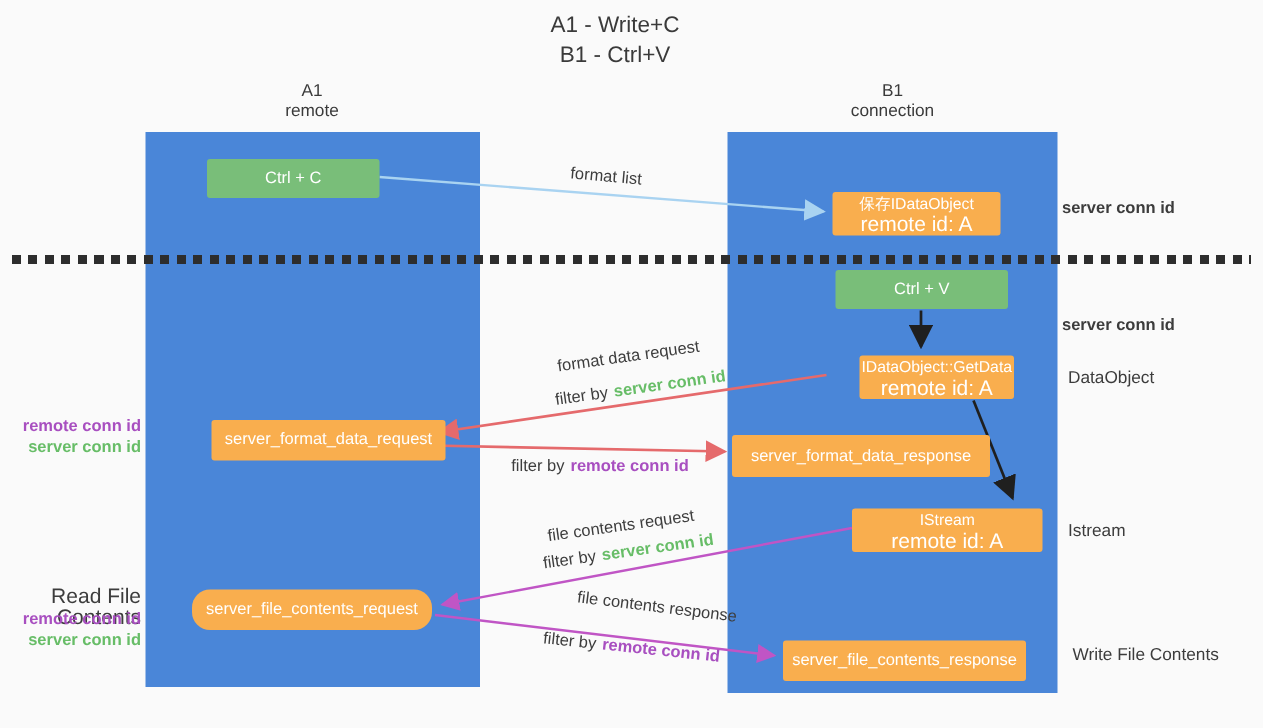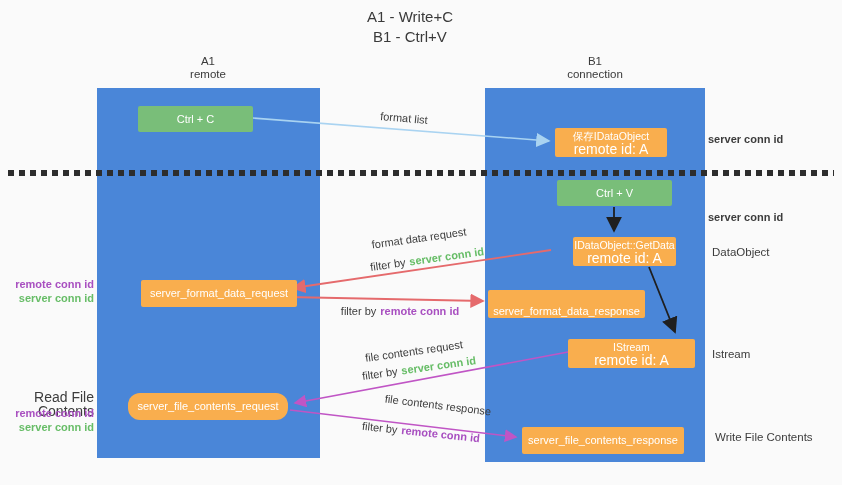--- a/index.html
+++ b/index.html
@@ -24,21 +24,21 @@
           display:flex; flex-direction:column; justify-content:center; z-index:4; }
   .node.green  { background:#79be79; font-size:11px; }
   .node.orange { background:#f9ae4e; font-size:10.5px; line-height:13px; }
   .node .sub { font-size:14px; }
 
   #n-ctrl-c   { left:138px; top:106px; width:115px; height:26px; }
   #n-saveobj  { left:555px; top:128px; width:112px; height:29px; }
   #n-ctrl-v   { left:557px; top:180px; width:115px; height:26px; }
   #n-getdata  { left:573px; top:237px; width:103px; height:29px; }
   #n-fmt-req  { left:130px; top:280px; width:156px; height:27px; font-size:11px;margin-left:11px; }
-  #n-fmt-resp { left:488px; top:290px; width:157px; height:28px; font-size:11px;justify-content:flex-end; }
+  #n-fmt-resp { left:488px; top:290px; width:172px; height:28px; font-size:11px; }
   #n-istream  { left:568px; top:339px; width:127px; height:29px; }
   #n-file-req { left:128px; top:393px; width:160px; height:27px; font-size:11px;border-radius:12px; }
   #n-file-resp{ left:522px; top:427px; width:162px; height:27px; font-size:11px; }
 
   .mid-label { position:absolute; width:170px; text-align:center; font-size:11px;
                color:#3d3d3d; white-space:nowrap; z-index:5; }
   .green-txt  { color:#67bd67; font-weight:bold; }
   .purple-txt { color:#a84fc0; font-weight:bold; }
   .filter-gap { margin-left:4px; }
 

